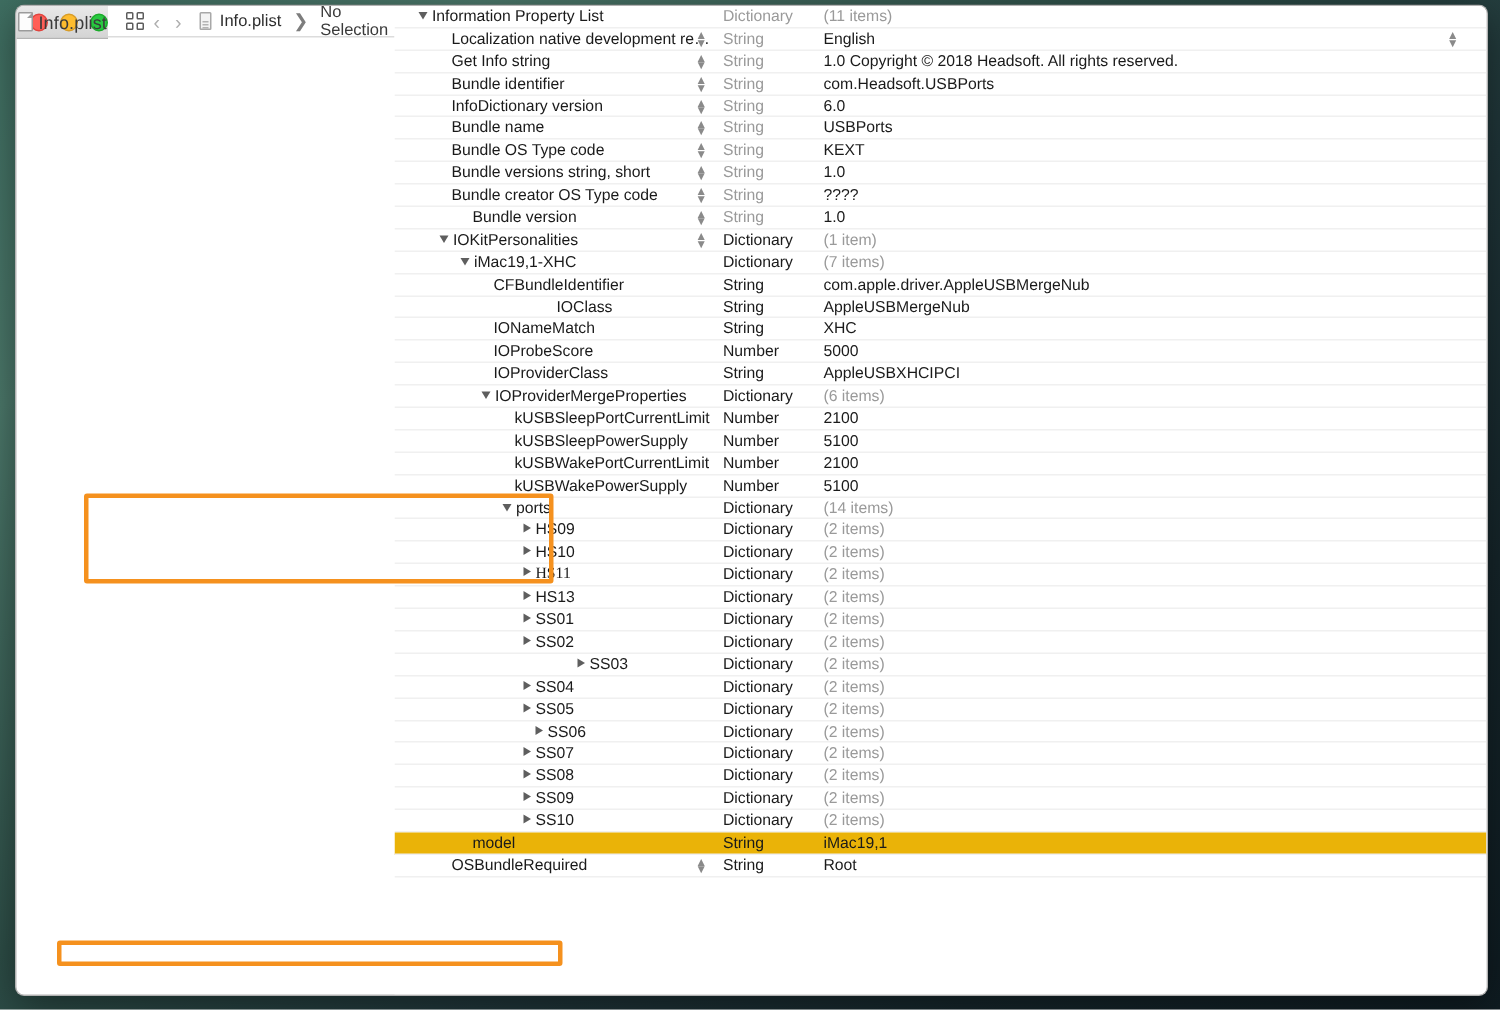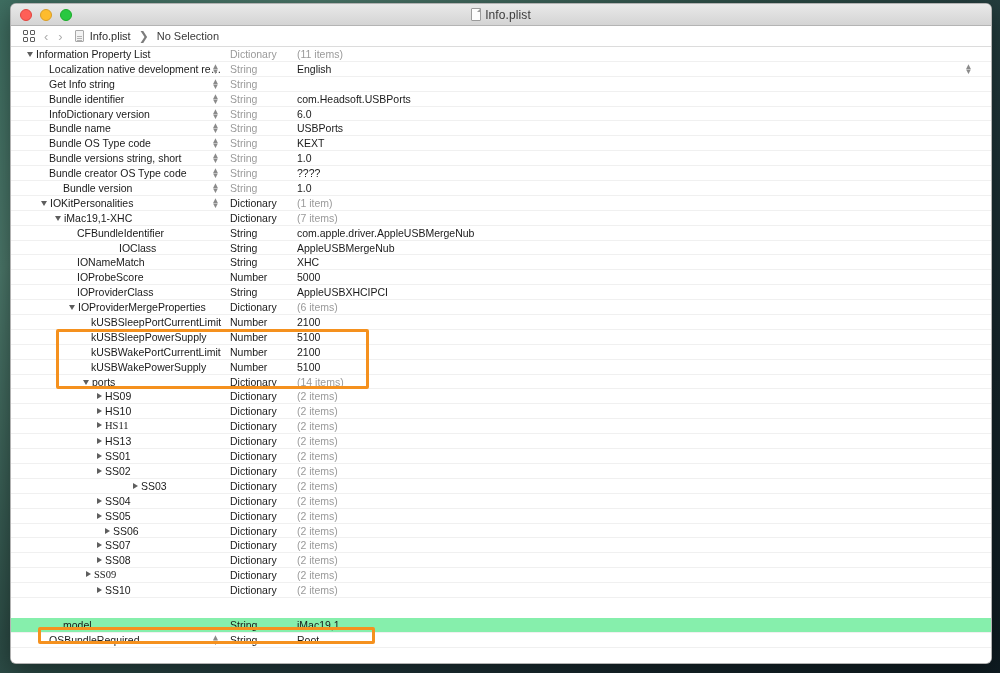--- a/index.html
+++ b/index.html
@@ -15,21 +15,21 @@
   
   #window {
     position: absolute;
     left: 10px; top: 3px;
     width: 982px; height: 661px;
     background: #ffffff;
     border-radius: 6px;
     box-shadow: 0 6px 28px rgba(0,0,0,0.45);
     overflow: hidden;
     display: flex;
-    flex-direction: column;
+    flex-direction: row;
     border: 1px solid rgba(0,0,0,0.30);
   }
   
   #titlebar {
     height: 22px;
     flex: 0 0 22px;
     background: linear-gradient(#e9e9e9, #d4d4d4);
     border-bottom: 1px solid #b4b4b4;
     display: flex; align-items: center;
     position: relative;
@@ -112,21 +112,21 @@
     overflow: hidden;
   }
   .row {
     height: 14.9px;
     position: relative;
     border-bottom: 1px solid #f0f0f0;
     font-size: 10.5px;
     color: #1a1a1a;
     white-space: nowrap;
   }
-  .row.sel { background: #86efac; margin-top: 20px; }
+  .row.sel { background: #eab308; }
   .cell { position: absolute; top: 1px; }
   .c-key   { left: 0; }
   .c-type  { left: 219px; }
   .c-value { left: 286px; }
   .dim  { color: #9a9a9a; }
   .tw {
     display: inline-block; width: 0; height: 0; margin-right: 3px;
     vertical-align: 1px;
   }
   .tw.closed {
@@ -208,20 +208,21 @@
         <div class="cell c-type dim">String</div>
         <div class="cell c-value">English</div>
       </div>
       <div class="row">
         <div class="cell c-key" style="left: 30px;"><span class="tw none"></span><span>Get Info string</span></div>
         <div class="stepper">
           <span>▲</span>
           <span>▼</span>
         </div>
         <div class="cell c-type dim">String</div>
+        <div class="cell c-value">1.0 Copyright © 2018 Headsoft. All rights reserved.</div>
       </div>
       <div class="row">
         <div class="cell c-key" style="left: 30px; text-align: center;"><span class="tw none"></span><span>Bundle identifier</span></div>
         <div class="stepper">
           <span>▲</span>
           <span>▼</span>
         </div>
         <div class="cell c-type dim">String</div>
         <div class="cell c-value">com.Headsoft.USBPorts</div>
       </div>
@@ -402,21 +403,21 @@
         <div class="cell c-key" style="left: 86px;"><span class="tw closed"></span><span>SS07</span></div>
         <div class="cell c-type">Dictionary</div>
         <div class="cell c-value dim">(2 items)</div>
       </div>
       <div class="row">
         <div class="cell c-key" style="left: 86px;"><span class="tw closed"></span><span>SS08</span></div>
         <div class="cell c-type">Dictionary</div>
         <div class="cell c-value dim">(2 items)</div>
       </div>
       <div class="row">
-        <div class="cell c-key" style="left: 75px; font-family: Liberation Serif, serif;"><span class="tw closed"></span><span>SS09</span></div>
+        <div class="cell c-key" style="left: 86px;"><span class="tw closed"></span><span>SS09</span></div>
         <div class="cell c-type">Dictionary</div>
         <div class="cell c-value dim">(2 items)</div>
       </div>
       <div class="row">
         <div class="cell c-key" style="left: 86px;"><span class="tw closed"></span><span>SS10</span></div>
         <div class="cell c-type">Dictionary</div>
         <div class="cell c-value dim">(2 items)</div>
       </div>
       <div class="row sel">
         <div class="cell c-key" style="left: 44px;"><span class="tw none"></span><span>model</span></div>

